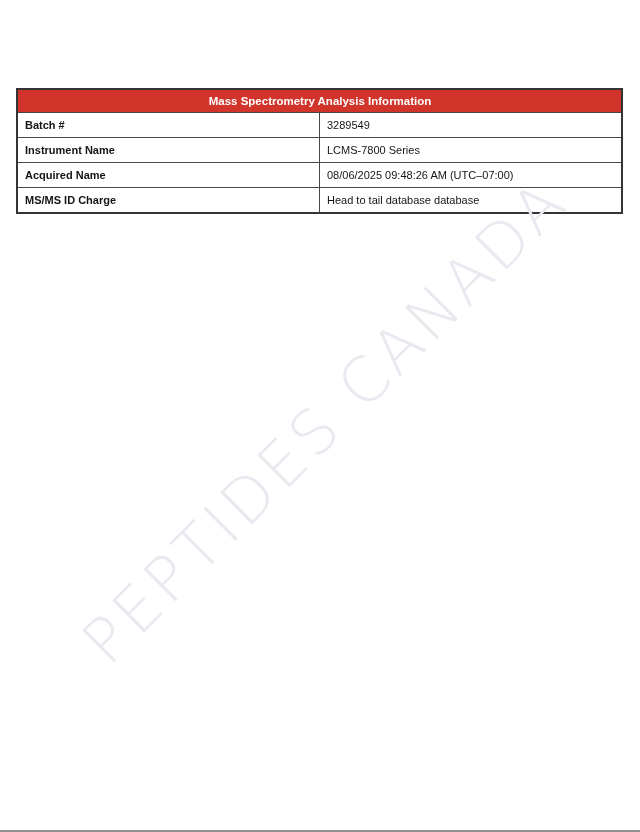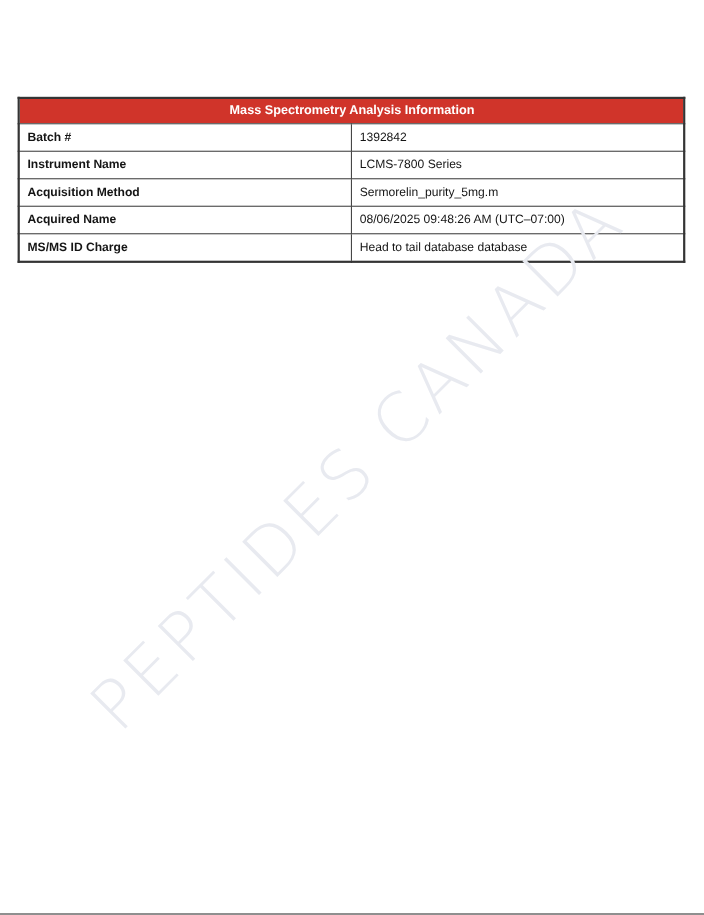--- a/index.html
+++ b/index.html
@@ -91,29 +91,25 @@
 
 <div class="page">
 
   <table class="t1">
     <tbody>
         <tr>
       <td class="hdr" colspan="2">Mass Spectrometry Analysis Information</td>
     </tr>
     <tr>
       <td class="lbl" style="width:299px">Batch #</td>
-      <td class="val">1392842</td>
+      <td class="val">3289549</td>
     </tr>
     <tr>
       <td class="lbl">Instrument Name</td>
       <td class="val">LCMS-7800 Series</td>
-    </tr>
-    <tr>
-      <td class="lbl">Acquisition Method</td>
-      <td class="val">Sermorelin_purity_5mg.m</td>
     </tr>
     <tr>
       <td class="lbl">Acquired Name</td>
       <td class="val">08/06/2025 09:48:26 AM (UTC–07:00)</td>
     </tr>
     <tr>
       <td class="lbl">MS/MS ID Charge</td>
       <td class="val">Head to tail database database</td>
     </tr>
   </tbody>

